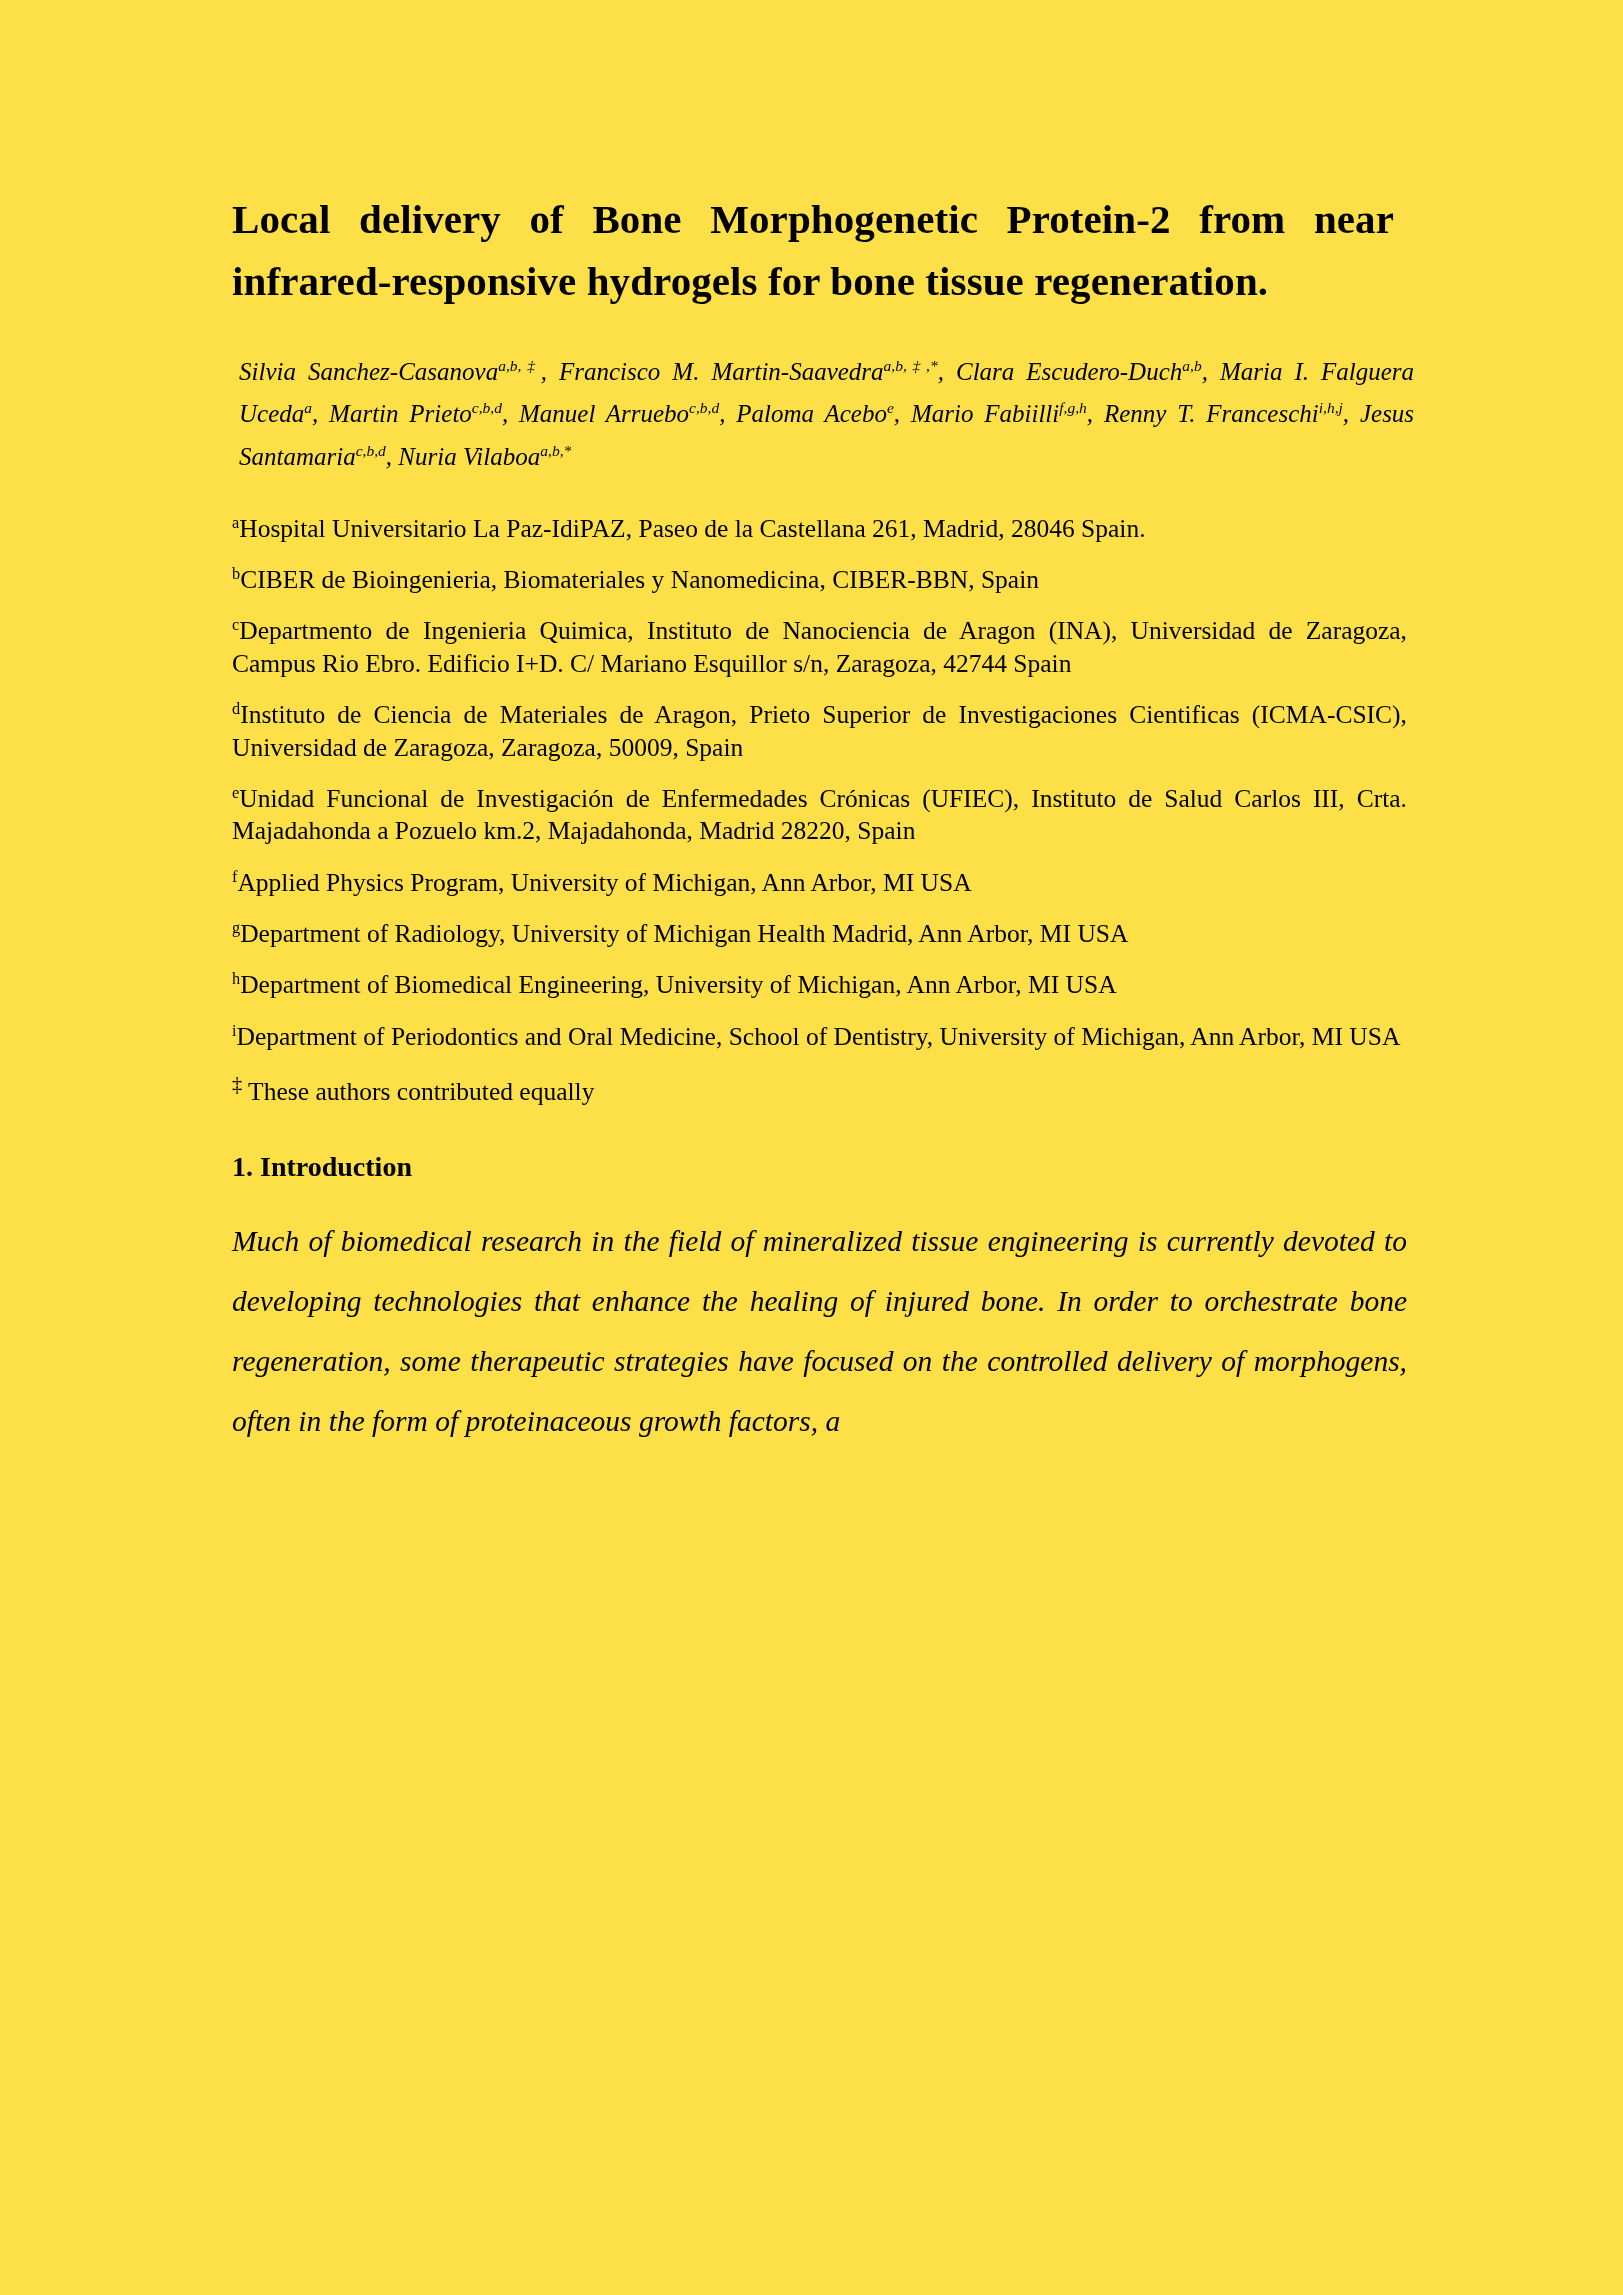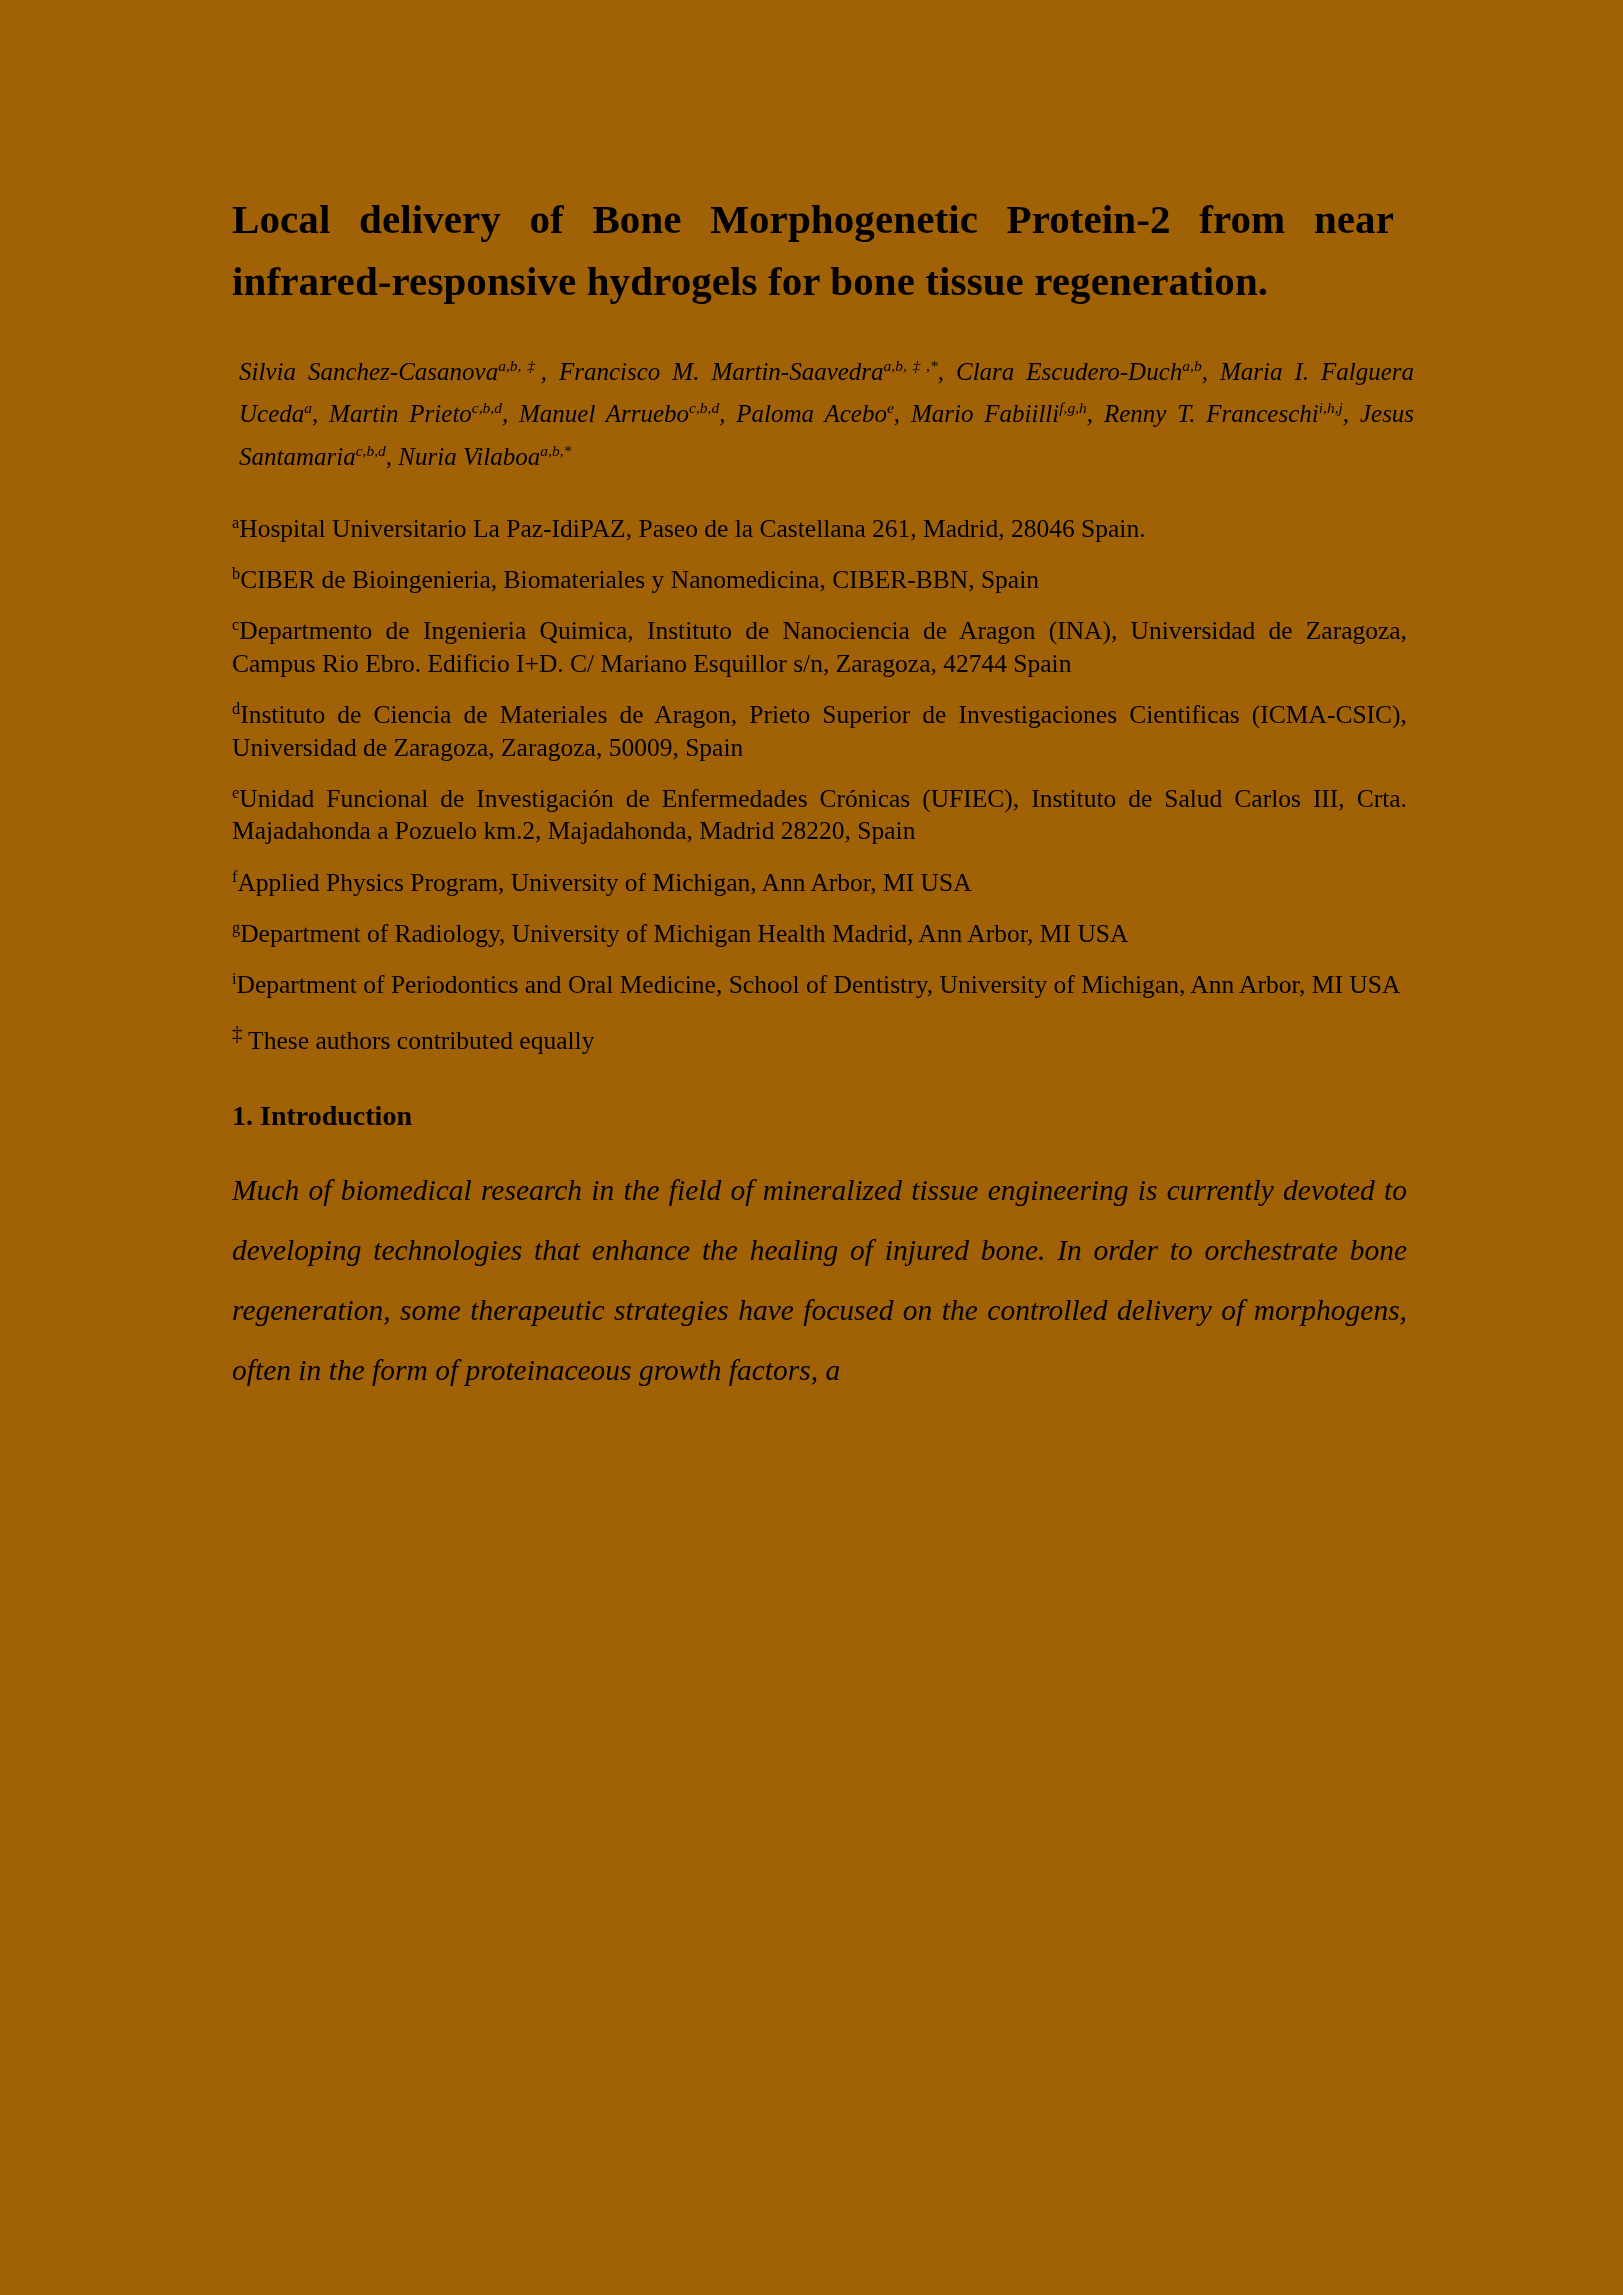--- a/index.html
+++ b/index.html
@@ -6,21 +6,21 @@
   html, body {
     margin: 0;
     padding: 0;
     background: #ffffff;
   }
 
   .page {
     position: relative;
     width: 1623px;
     height: 2295px;
-    background: #a16207;
+    background: #fde047;
     margin: 0 auto;
     box-sizing: border-box;
     padding: 0;
     overflow: hidden;
     font-family: "Liberation Serif", "DejaVu Serif", serif;
     color: #000000;
   }
 
   .content {
     position: absolute;
@@ -122,20 +122,21 @@
     <p class="authors"><span>Silvia Sanchez-Casanova</span><sup>a,b,‡</sup>, <span>Francisco M. Martin-Saavedra</span><sup>a,b,‡,*</sup>, <span>Clara Escudero-Duch</span><sup>a,b</sup>, <span>Maria I. Falguera Uceda</span><sup>a</sup>, <span>Martin Prieto</span><sup>c,b,d</sup>, <span>Manuel Arruebo</span><sup>c,b,d</sup>, <span>Paloma Acebo</span><sup>e</sup>, <span>Mario Fabiilli</span><sup>f,g,h</sup>, <span>Renny T. Franceschi</span><sup>i,h,j</sup>, <span>Jesus Santamaria</span><sup>c,b,d</sup>, <span>Nuria Vilaboa</span><sup>a,b,*</sup></p>
 
     <div class="affils">
         <p class="affil"><sup>a</sup><span>Hospital Universitario La Paz-IdiPAZ, Paseo de la Castellana 261, Madrid, 28046 Spain.</span></p>
         <p class="affil"><sup>b</sup><span>CIBER de Bioingenieria, Biomateriales y Nanomedicina, CIBER-BBN, Spain</span></p>
         <p class="affil"><sup>c</sup><span>Departmento de Ingenieria Quimica, Instituto de Nanociencia de Aragon (INA), Universidad de Zaragoza, Campus Rio Ebro. Edificio I+D. C/ Mariano Esquillor s/n, Zaragoza, 42744 Spain</span></p>
         <p class="affil"><sup>d</sup><span>Instituto de Ciencia de Materiales de Aragon, Prieto Superior de Investigaciones Cientificas (ICMA-CSIC), Universidad de Zaragoza, Zaragoza, 50009, Spain</span></p>
         <p class="affil"><sup>e</sup><span>Unidad Funcional de Investigación de Enfermedades Crónicas (UFIEC), Instituto de Salud Carlos III, Crta. Majadahonda a Pozuelo km.2, Majadahonda, Madrid 28220, Spain</span></p>
         <p class="affil"><sup>f</sup><span>Applied Physics Program, University of Michigan, Ann Arbor, MI USA</span></p>
         <p class="affil"><sup>g</sup><span>Department of Radiology, University of Michigan Health Madrid, Ann Arbor, MI USA</span></p>
+        <p class="affil"><sup>h</sup><span>Department of Biomedical Engineering, University of Michigan, Ann Arbor, MI USA</span></p>
         <p class="affil"><sup>i</sup><span>Department of Periodontics and Oral Medicine, School of Dentistry, University of Michigan, Ann Arbor, MI USA</span></p>
       </div>
 
     <p class="footnote"><sup>‡</sup><span> These authors contributed equally</span></p>
 
     <h2 class="section-heading">1. Introduction</h2>
 
     <p class="body-para">Much of biomedical research in the field of mineralized tissue engineering is currently devoted to developing technologies that enhance the healing of injured bone. In order to orchestrate bone regeneration, some therapeutic strategies have focused on the controlled delivery of morphogens, often in the form of proteinaceous growth factors, a</p>
 
   </div>

